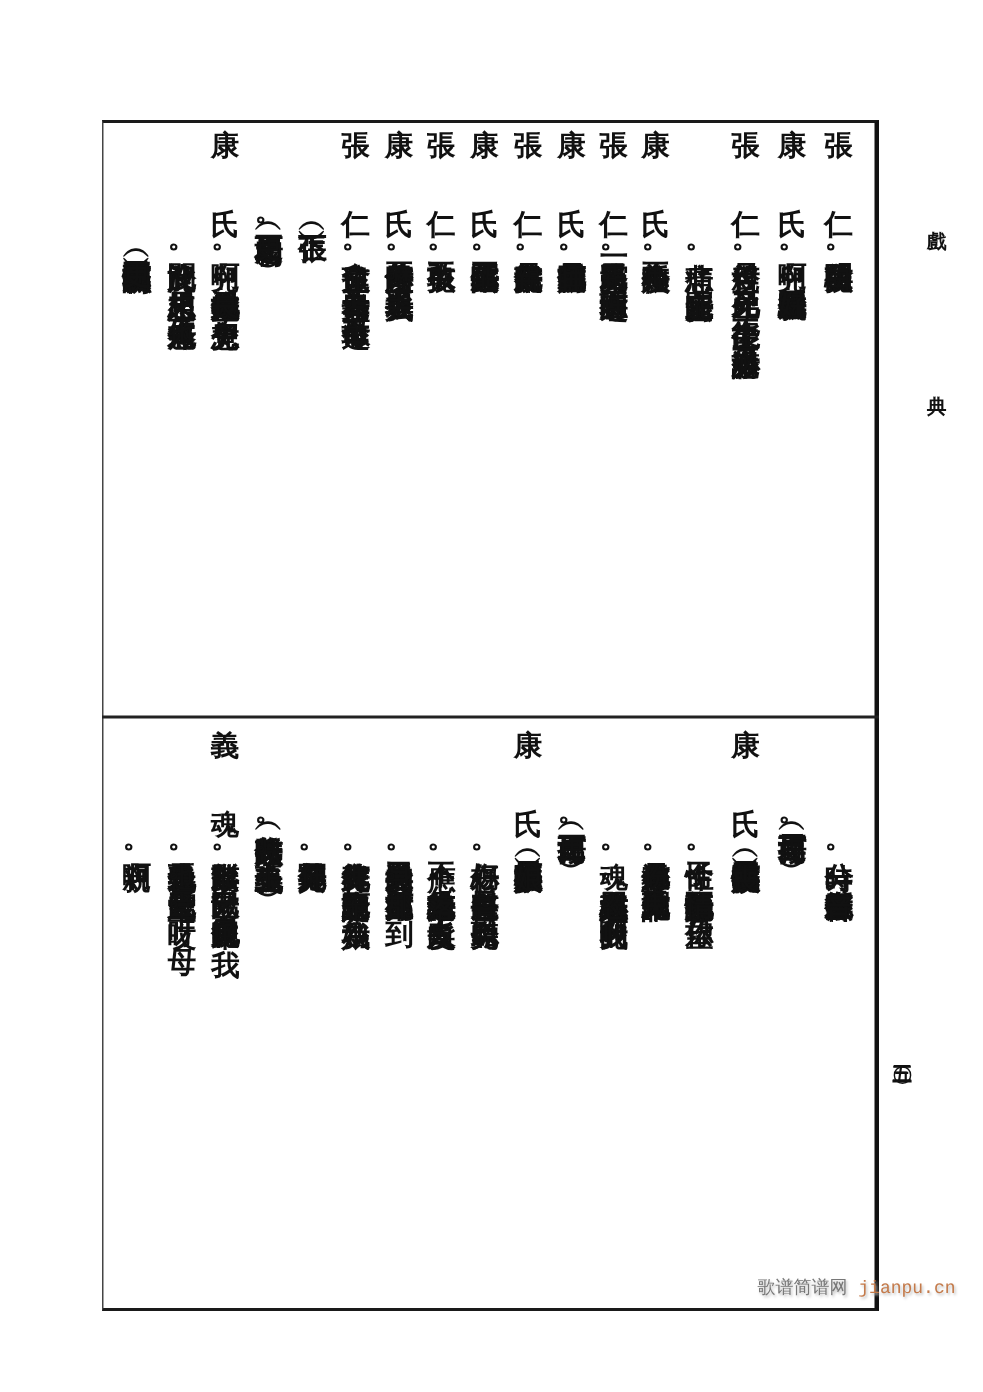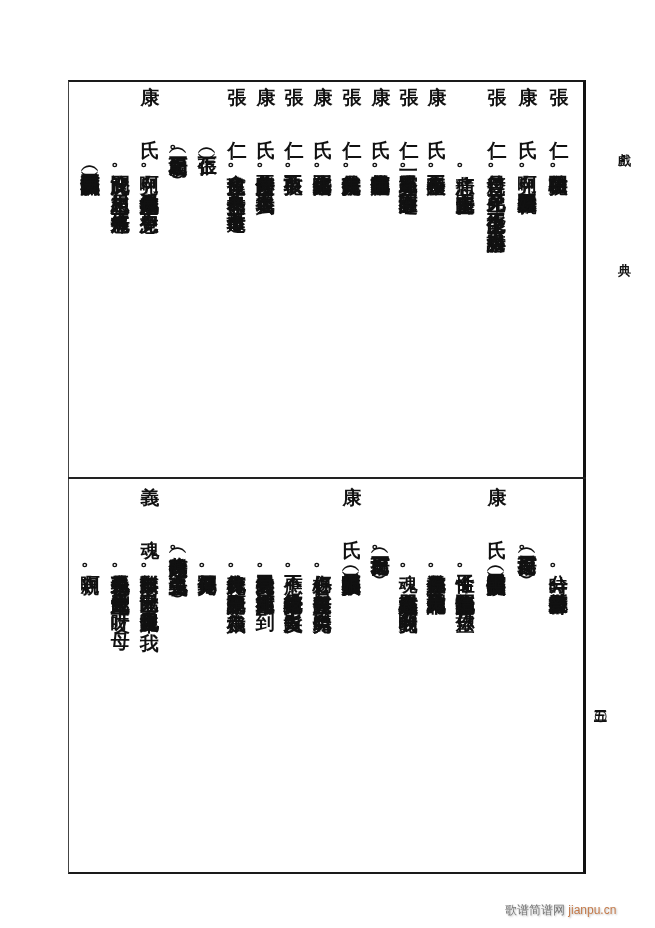--- a/index.html
+++ b/index.html
@@ -37,22 +37,22 @@
   }
   .margin-title {
     position: absolute; left: 618px; font-size: 13px; font-weight: bold;
   }
   .page-num {
     position: absolute; left: 589px; top: 700px; width: 22px;
     writing-mode: vertical-rl; text-orientation: upright;
     font-size: 13px; font-weight: bold; line-height: 22px;
   }
   .watermark {
-    position: absolute; left: 505px; top: 902px; font-size: 12px;
-    font-family: Liberation Sans, sans-serif; color: #777;
+    position: absolute; left: 505px; top: 850px; font-size: 12px;
+    font-family: Liberation Mono, monospace; color: #777;
     text-shadow: 1px 1px 2px #bbb;
   }
   .watermark .domain { color: #c47a4a; }
 </style>
 </head>
 <body>
 
 <div class="frame"></div>
 <div class="divider"></div>
 

